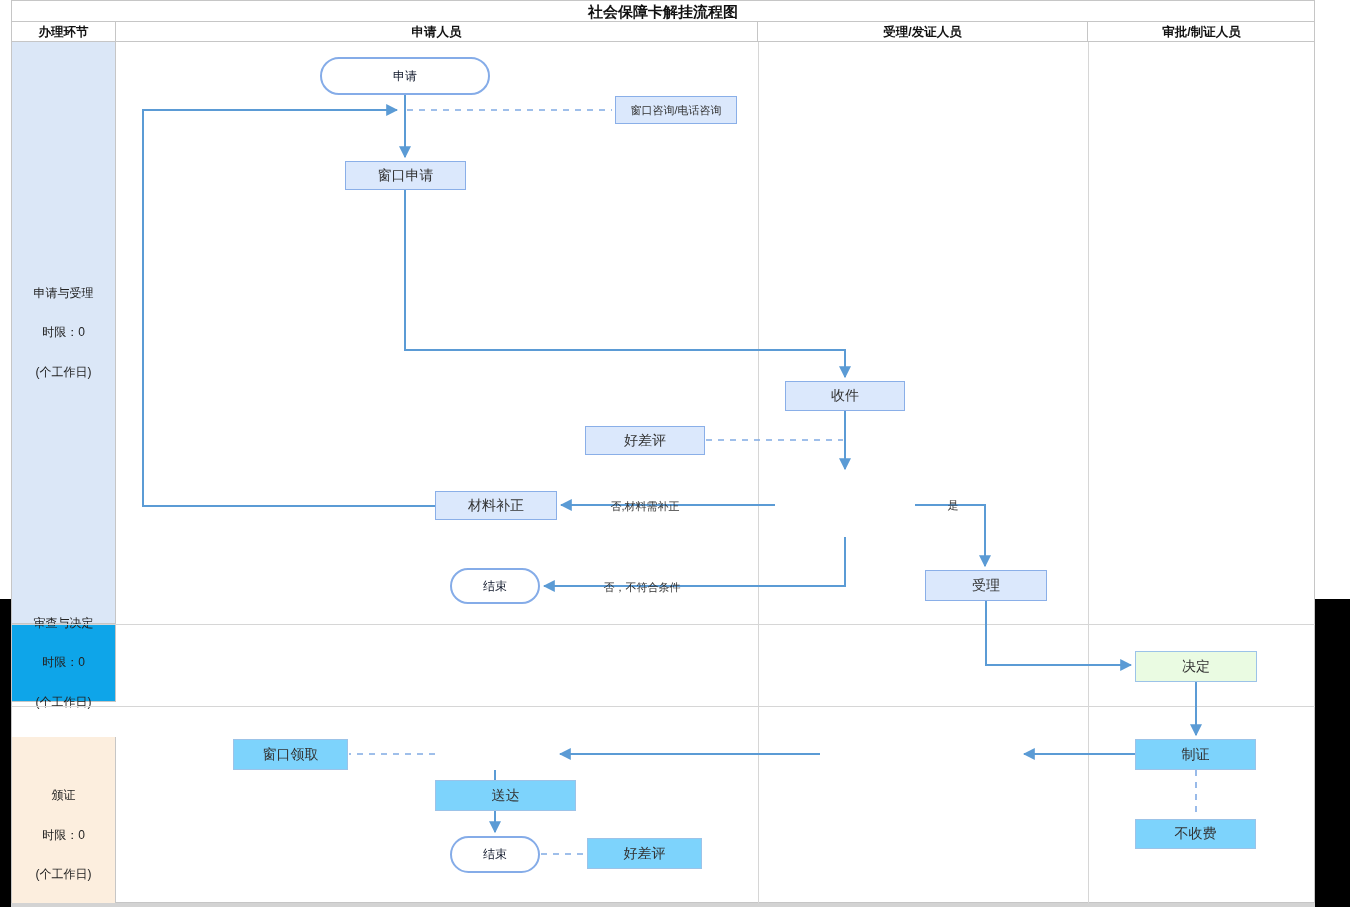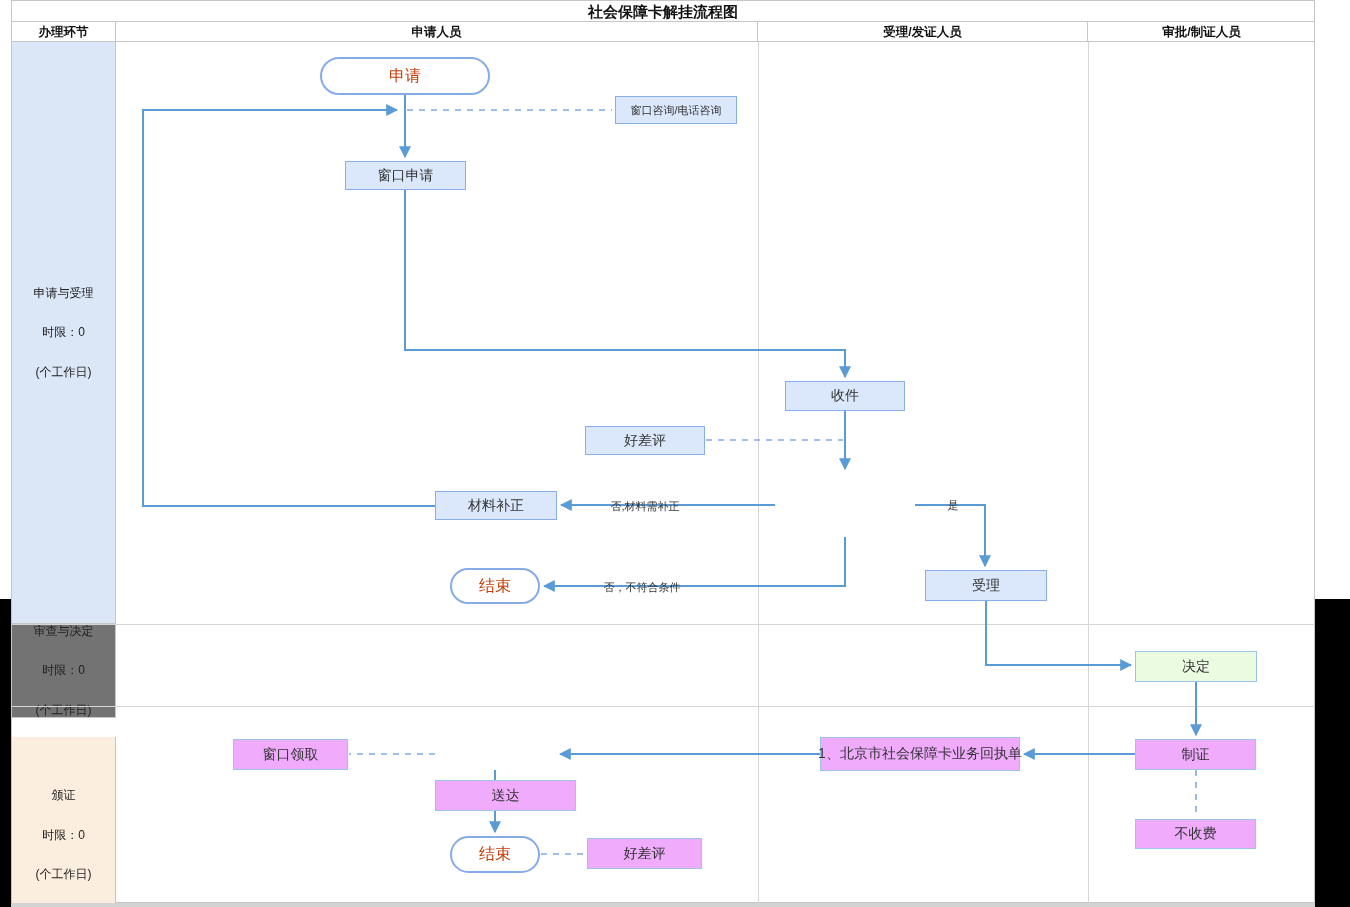--- a/index.html
+++ b/index.html
@@ -19,23 +19,23 @@
          border-right:1px solid #c6c6c6;border-bottom:1px solid #c6c6c6;
          display:flex;flex-direction:column;align-items:center;justify-content:center;
          font-size:12px;color:#222;line-height:1.55;text-align:center;gap:21px;}
   .vline{position:absolute;width:1px;background:#d6d6d6;}
   .hline{position:absolute;height:1px;background:#d6d6d6;}
   #diagram{position:absolute;left:0;top:0;width:1350px;height:907px;}
   #diagram svg.wires{position:absolute;left:0;top:0;}
   .node{position:absolute;box-sizing:border-box;display:flex;align-items:center;justify-content:center;
         font-size:14px;color:#333;text-align:center;white-space:nowrap;}
   .node.blue{background:#dbe8fc;border:1px solid #8aafe8;}
-  .node.orange{background:#f0abfc;border:1px solid #9cc3e8;}
+  .node.orange{background:#7dd3fc;border:1px solid #9cc3e8;}
   .node.green{background:#eafbe2;border:1px solid #9cc3e8;}
-  .node.stadium{background:#fff;border:2px solid #85ace8;border-radius:999px;color:#c2410c;font-size:16px;}
+  .node.stadium{background:#fff;border:2px solid #85ace8;border-radius:999px;color:#0f172a;font-size:12px;}
   .node.small{font-size:11px;}
   .node.diamond{background:transparent;border:none;}
   .node.diamond .shape{position:absolute;left:0;top:0;}
   .node.diamond span{position:relative;z-index:1;}
   .edge-label{position:absolute;transform:translate(-50%,-50%);font-size:11px;color:#333;white-space:nowrap;}
 </style>
 </head>
 <body>
 
 <div class="page">
@@ -47,21 +47,21 @@
     <div class="hdr" style="left:0;width:104px;">办理环节</div>
     <div class="hdr" style="left:104px;width:642px;">申请人员</div>
     <div class="hdr" style="left:746px;width:330px;">受理/发证人员</div>
     <div class="hdr" style="left:1076px;width:227px;border-right:none;">审批/制证人员</div>
 
     <div class="stage" style="top:41px;height:582px;background:#dbe7f7;">
       <span>申请与受理</span>
       <span>时限：0</span>
       <span>(个工作日)</span>
     </div>
-    <div class="stage" style="top:623px;height:94px;background:#737373;">
+    <div class="stage" style="top:623px;height:78px;background:#0ea5e9;">
       <span>审查与决定</span>
       <span>时限：0</span>
       <span>(个工作日)</span>
     </div>
     <div class="stage" style="top:736px;height:197px;background:#fceede;">
       <span>颁证</span>
       <span>时限：0</span>
       <span>(个工作日)</span>
     </div>
 
@@ -125,23 +125,20 @@
       </div>
       <div class="node green" style="left: 1135px; top: 651px; width: 122px; height: 31px;">
         <span>决定</span>
       </div>
       <div class="node orange" style="left: 1135px; top: 739px; width: 121px; height: 31px;">
         <span>制证</span>
       </div>
       <div class="node orange" style="left: 1135px; top: 819px; width: 121px; height: 30px;">
         <span>不收费</span>
       </div>
-      <div class="node orange" style="left: 820px; top: 737px; width: 200px; height: 34px;">
-        <span>1、北京市社会保障卡业务回执单</span>
-      </div>
       <div class="node orange" style="left: 435px; top: 780px; width: 141px; height: 31px;">
         <span>送达</span>
       </div>
       <div class="node orange" style="left: 233px; top: 739px; width: 115px; height: 31px;">
         <span>窗口领取</span>
       </div>
       <div class="node stadium" style="left: 450px; top: 836px; width: 90px; height: 37px;">
         <span>结束</span>
       </div>
       <div class="node orange" style="left: 587px; top: 838px; width: 115px; height: 31px;">

